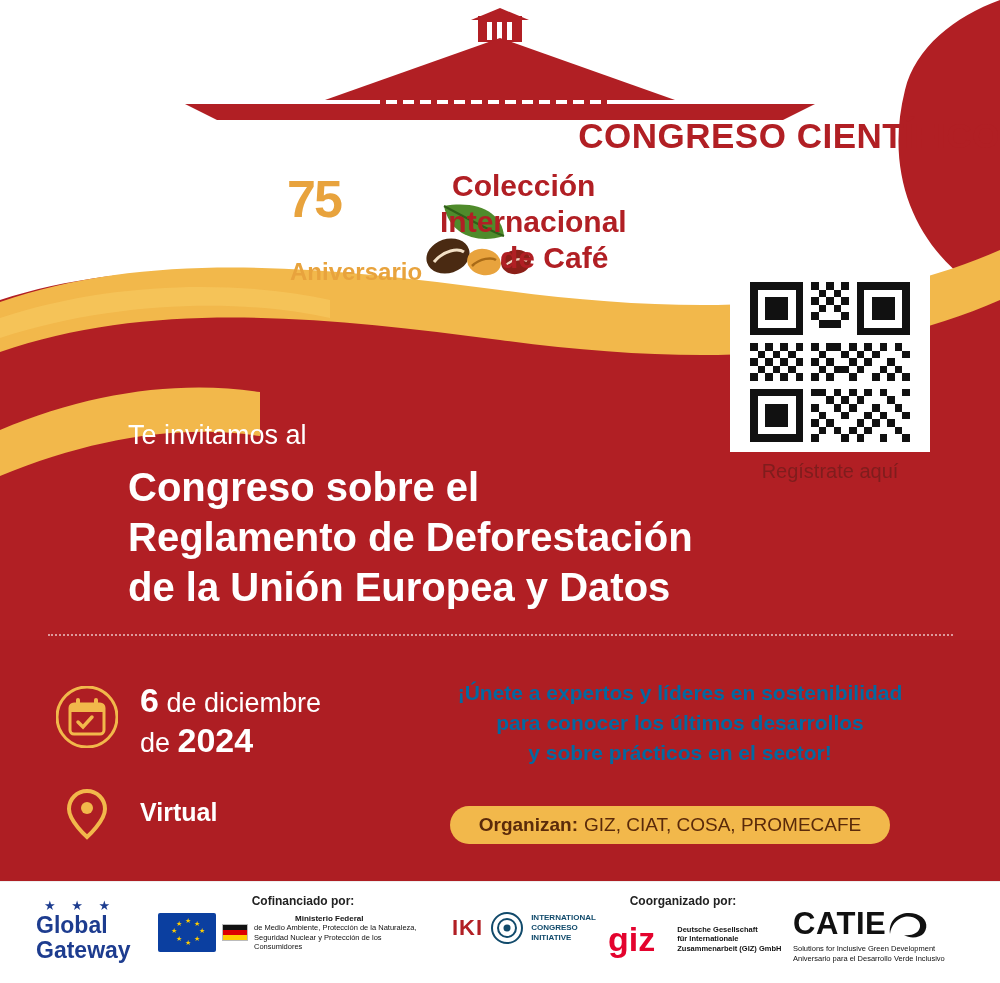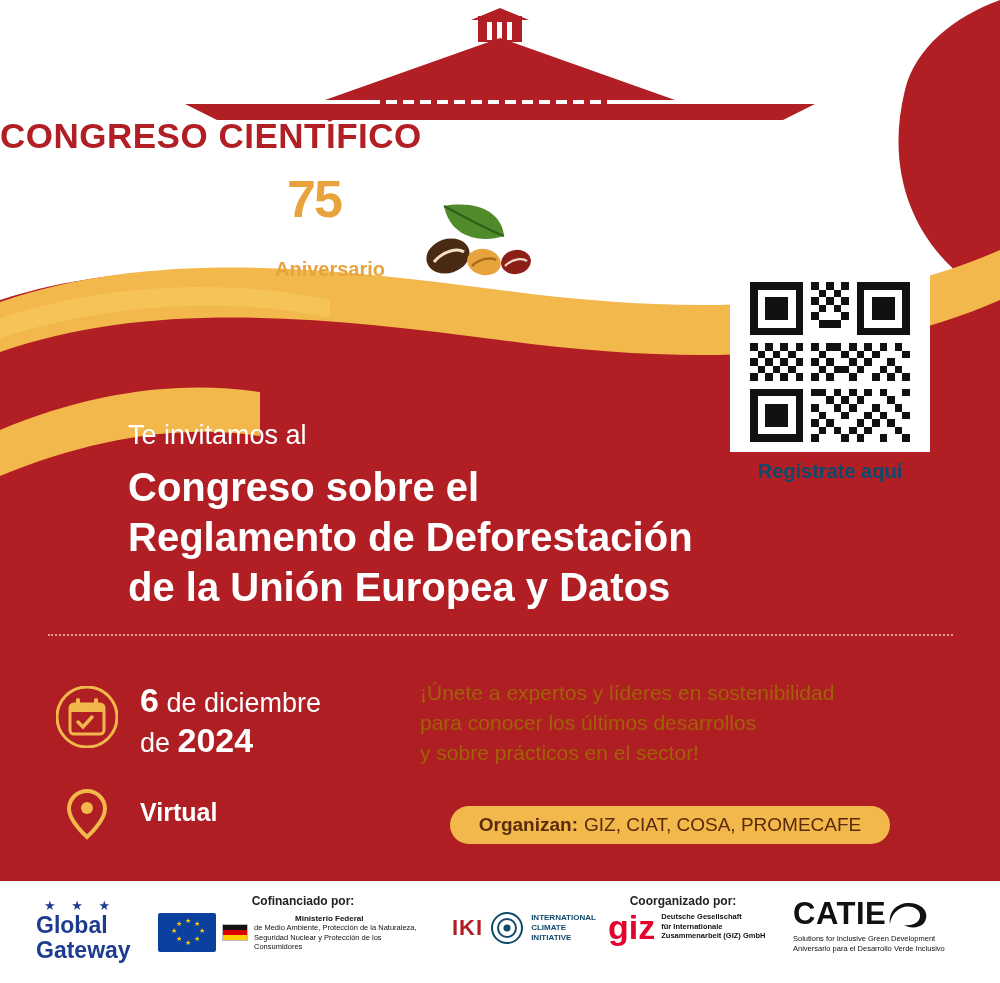--- a/index.html
+++ b/index.html
@@ -20,54 +20,54 @@
   .bg-svg { position: absolute; inset: 0; width: 1000px; height: 983px; }
 
   
   .logo-block {
     position: absolute; left: 0; top: 0; width: 1000px; height: 300px;
   }
   .logo-svg { position: absolute; left: 175px; top: 8px; }
 
   .congreso-title {
     position: absolute; left: 0; top: 116px; width: 1000px;
-    text-align: left;
+    text-align: right;
     font-size: 35px; font-weight: bold; letter-spacing: 0.5px;
     color: #b11f24;
   }
   .seventyfive {
     position: absolute; left: 287px; top: 160px;
     font-size: 52px; font-weight: bold; color: #e8a33d;
     letter-spacing: -2px;
     line-height: 78px;
   }
   .aniversario {
-    position: absolute; left: 275px; top: 258px;
-    font-size: 20px; font-weight: bold; color: #e8a33d;
+    position: absolute; left: 290px; top: 258px;
+    font-size: 24px; font-weight: bold; color: #e8a33d;
   }
   .coleccion-lines {
     position: absolute; left: 440px; top: 168px; width: 300px;
     color: #b11f24; font-weight: bold; font-size: 30px; line-height: 36px;
   }
   .coleccion-lines .l1 { text-align: left; padding-left: 12px; }
   .coleccion-lines .l2 { text-align: left; }
   .coleccion-lines .l3 { text-align: left; padding-left: 60px; }
 
   
   .beans { position: absolute; left: 392px; top: 196px; }
 
   
   .qr-wrap {
     position: absolute; right: 70px; top: 272px;
     width: 200px; height: 180px;
     background: #ffffff; padding: 10px;
   }
   .qr-caption {
     position: absolute; right: 62px; top: 460px; width: 216px;
-    text-align: center; color: #0c4a6e; font-size: 20px; font-weight: bold;
+    text-align: center; color: #7f1d1d; font-size: 20px; font-weight: normal;
   }
 
   
   .invite-small {
     position: absolute; left: 128px; top: 420px;
     color: #ffffff; font-size: 27px; font-weight: normal;
   }
   .main-heading {
     position: absolute; left: 128px; top: 462px; width: 730px;
     color: #ffffff; font-size: 40px; font-weight: bold; line-height: 50px;
@@ -87,22 +87,22 @@
   .date-text b { font-size: 34px; }
 
   .pin-icon { position: absolute; left: 66px; top: 788px; }
   .virtual-text {
     position: absolute; left: 140px; top: 798px;
     color: #ffffff; font-size: 25px; font-weight: bold;
   }
 
   .right-copy {
     position: absolute; left: 420px; top: 678px; width: 520px;
-    color: #a16207; font-size: 21px; font-weight: normal; line-height: 30px;
-    text-align: left;
+    color: #0369a1; font-size: 21px; font-weight: bold; line-height: 30px;
+    text-align: center;
   }
 
   .organizan-pill {
     position: absolute; left: 450px; top: 806px; width: 440px; height: 38px;
     background: #f2b84b; border-radius: 19px;
     display: flex; align-items: center; justify-content: center;
     color: #5a2a0a; font-size: 19px;
   }
   .organizan-pill b { margin-right: 6px; }
 
@@ -130,25 +130,25 @@
   .ministerio { font-size: 7.5px; color: #111; line-height: 9.5px; max-width: 175px; }
   .ministerio .m1 { font-weight: bold; font-size: 8px; padding-left: 41px; }
 
   .iki { position: absolute; left: 452px; top: 30px; display: flex; align-items: center; gap: 8px; }
   .iki-word { color: #b11f24; font-weight: bold; font-size: 22px; letter-spacing: 1px; }
   .iki-mark { width: 32px; height: 32px; }
   .iki-text { font-size: 8px; font-weight: bold; color: #114a6b; line-height: 10px; }
 
   .giz { position: absolute; left: 608px; top: 12px; }
   .giz-label { font-size: 12px; font-weight: bold; color: #222; text-align: center; width: 150px; }
-  .giz-row { display: flex; gap: 6px; margin-top: 4px; }
+  .giz-row { display: flex; align-items: center; gap: 22px; margin-top: 16px; }
   .giz-word { color: #e4032e; font-weight: bold; font-size: 34px; line-height: 30px; }
   .giz-lines { font-size: 7.5px; color: #111; line-height: 9.5px; font-weight: bold; }
 
-  .catie { position: absolute; left: 793px; top: 14px; width: 190px; }
+  .catie { position: absolute; left: 793px; top: 24px; width: 190px; }
   .catie-row { display: flex; align-items: center; }
   .catie-word { color: #111; font-weight: bold; font-size: 31px; letter-spacing: 0.5px; }
   .catie-sub { font-size: 7.5px; color: #111; line-height: 10px; margin-top: 2px; }
 </style>
 </head>
 <body>
 
 <div class="poster">
 
   <svg class="bg-svg" viewBox="0 0 1000 983" preserveAspectRatio="none">
@@ -208,20 +208,25 @@
       <path d="M52,10 C88,4 110,18 112,40 C86,48 58,40 52,10 Z" fill="#4f8b2b"></path>
       <path d="M52,10 C78,24 96,34 112,40" stroke="#2f5f18" stroke-width="2" fill="none"></path>
       <ellipse cx="56" cy="60" rx="22" ry="17" fill="#4a2a12" transform="rotate(-18 56 60)"></ellipse>
       <path d="M42,66 C52,54 66,52 72,56" stroke="#f3e0c6" stroke-width="3" fill="none"></path>
       <ellipse cx="92" cy="66" rx="17" ry="13" fill="#e8a33d" transform="rotate(12 92 66)"></ellipse>
       <path d="M80,70 C88,62 100,61 104,64" stroke="#a86a17" stroke-width="2.5" fill="none"></path>
       <ellipse cx="124" cy="66" rx="15" ry="12" fill="#8c1f18" transform="rotate(-10 124 66)"></ellipse>
       <path d="M113,70 C121,62 131,62 135,65" stroke="#f1d7c6" stroke-width="2.2" fill="none"></path>
     </svg>
 
+    <div class="coleccion-lines">
+      <div class="l1">Colección</div>
+      <div class="l2">Internacional</div>
+      <div class="l3">de Café</div>
+    </div>
   </div>
 
   <div class="qr-wrap">
     <svg width="180" height="160" viewBox="0 0 21 21" shape-rendering="crispEdges">
       <rect width="21" height="21" fill="#ffffff"></rect>
       <g fill="#111111">
         <rect x="0" y="0" width="7" height="1"></rect>
           <rect x="0" y="6" width="7" height="1"></rect>
         <rect x="0" y="0" width="1" height="7"></rect>
           <rect x="6" y="0" width="1" height="7"></rect>
@@ -418,21 +423,21 @@
 
     <div class="iki">
       <div class="iki-word">IKI</div>
       <svg class="iki-mark" viewBox="0 0 32 32">
         <circle cx="16" cy="16" r="15" fill="none" stroke="#114a6b" stroke-width="2"></circle>
         <circle cx="16" cy="16" r="9" fill="none" stroke="#114a6b" stroke-width="2"></circle>
         <circle cx="16" cy="16" r="3.5" fill="#114a6b"></circle>
       </svg>
       <div class="iki-text">
         <div>INTERNATIONAL</div>
-        <div>CLIMATE</div>
+        <div>CONGRESO</div>
         <div>INITIATIVE</div>
       </div>
     </div>
 
     <div class="giz">
       <div class="giz-label">Coorganizado por:</div>
       <div class="giz-row">
         <div class="giz-word">giz</div>
         <div class="giz-lines">
           <div>Deutsche Gesellschaft</div>

